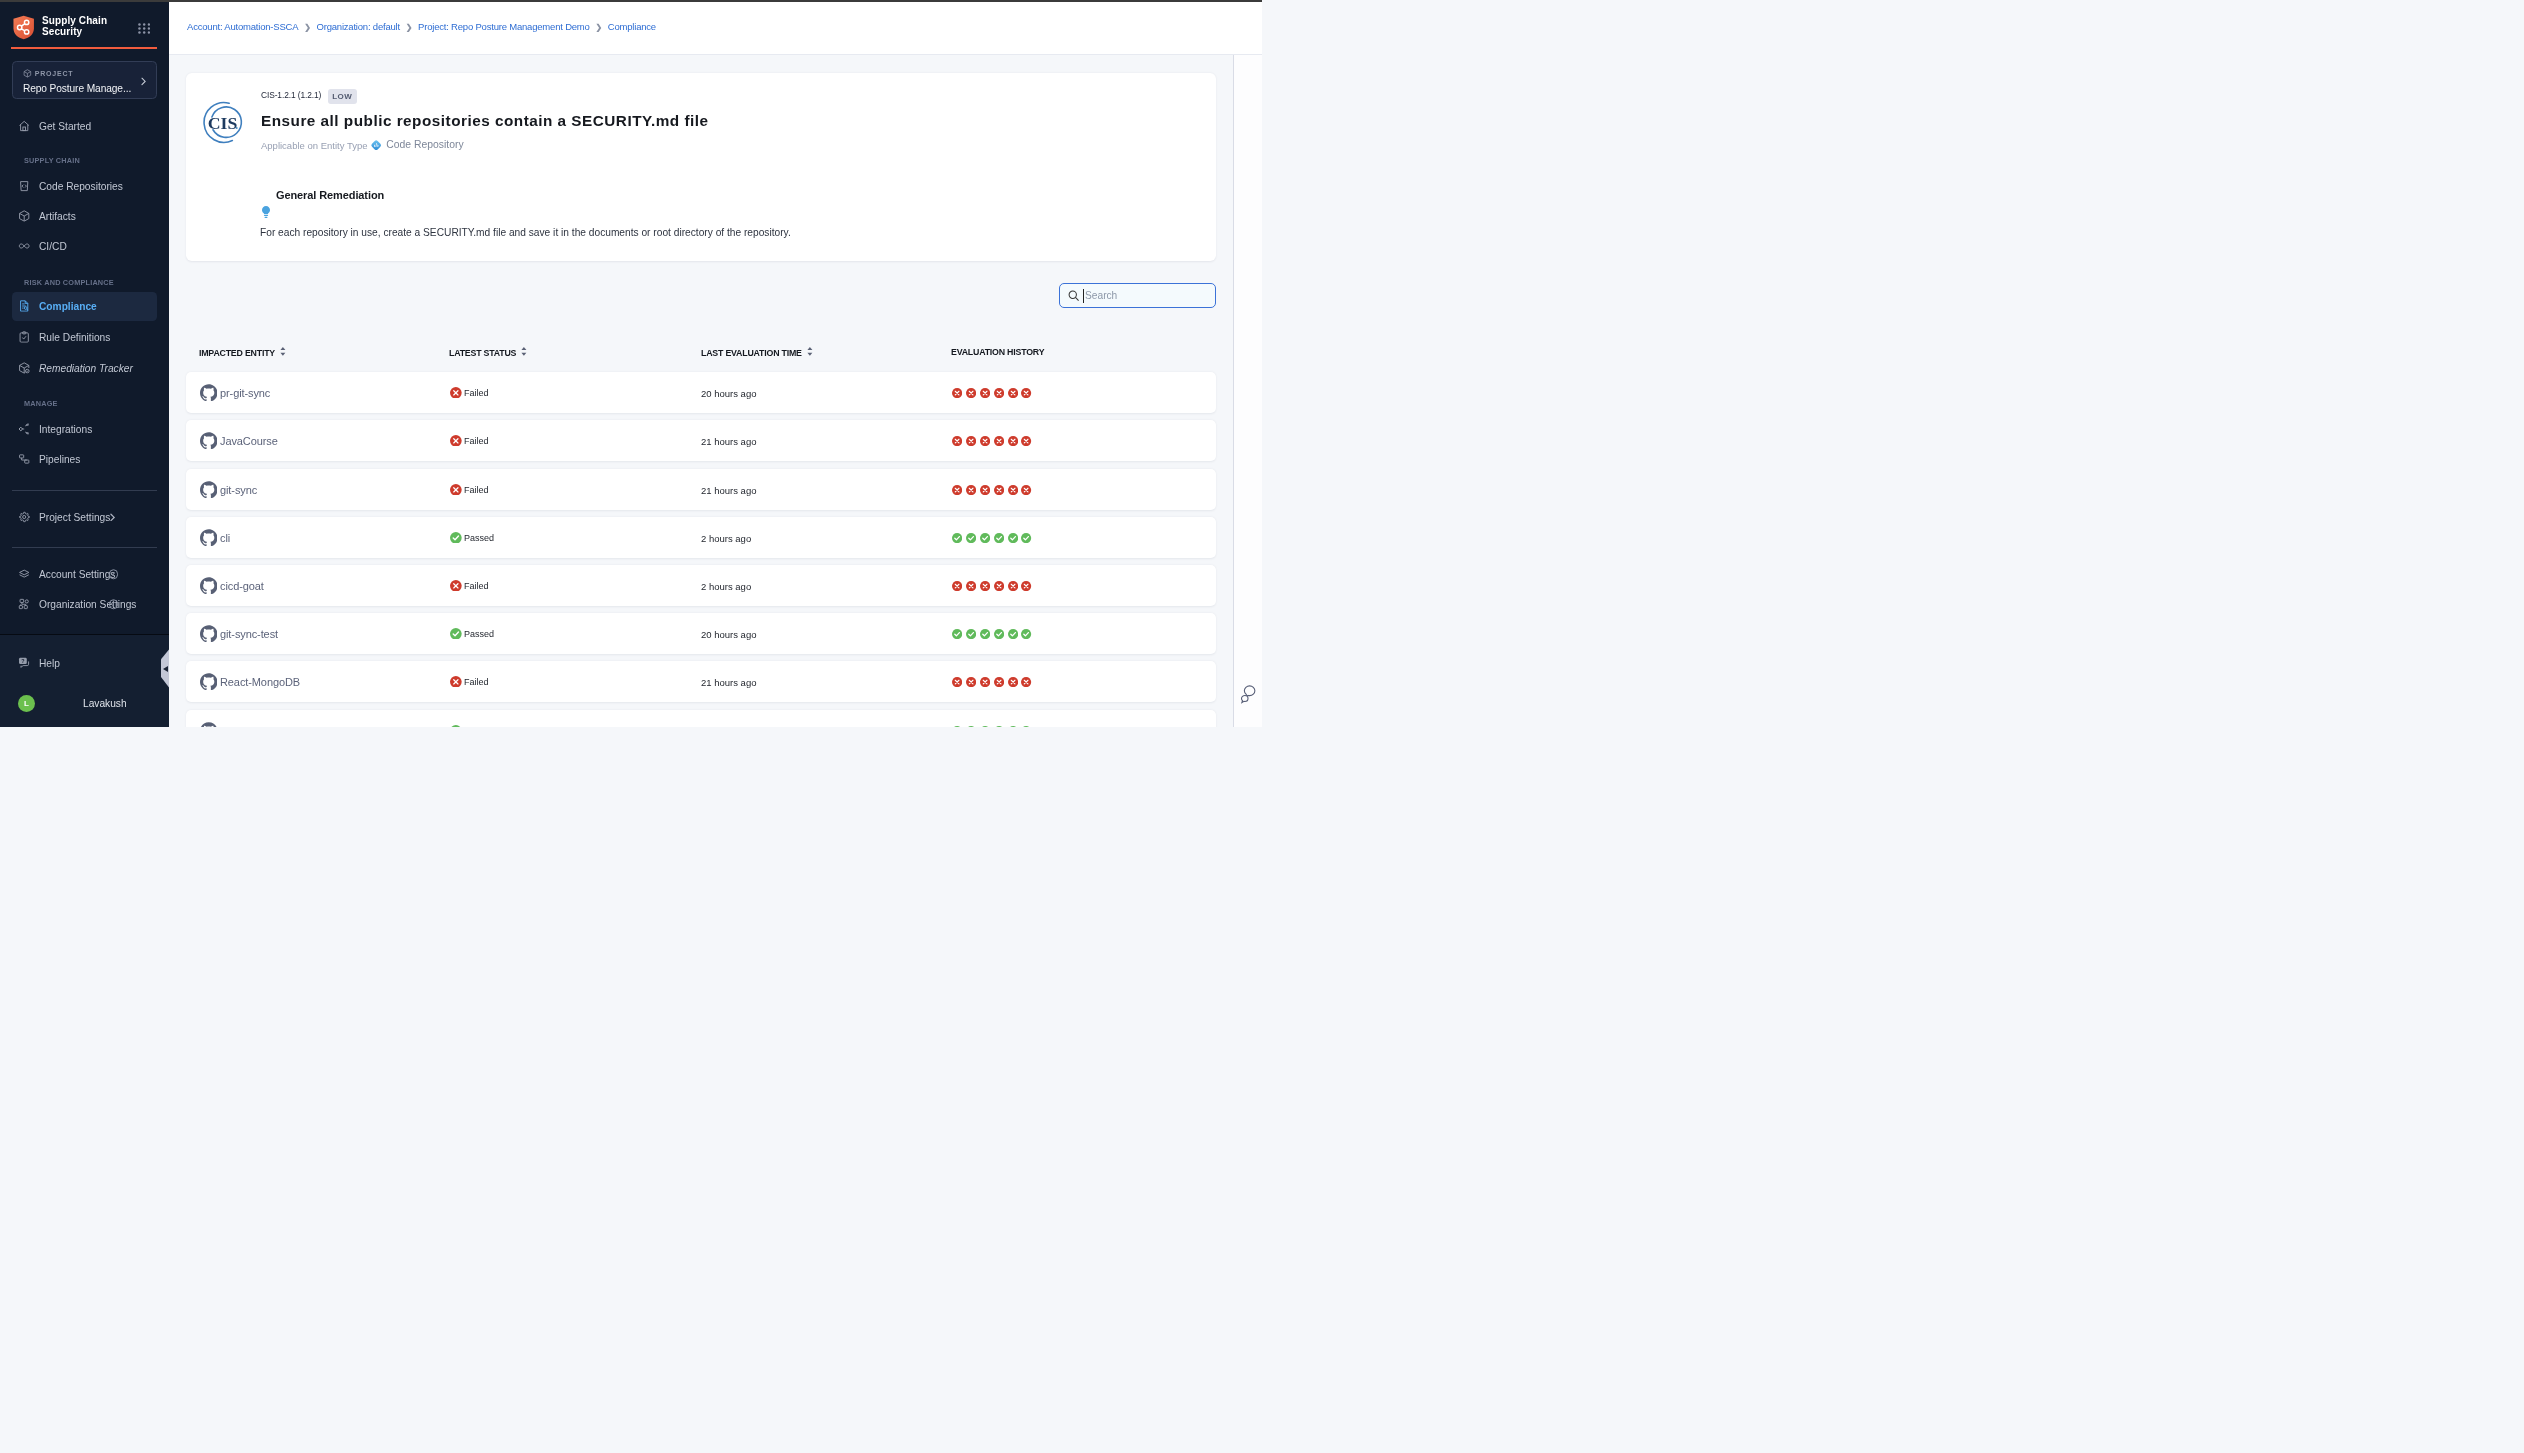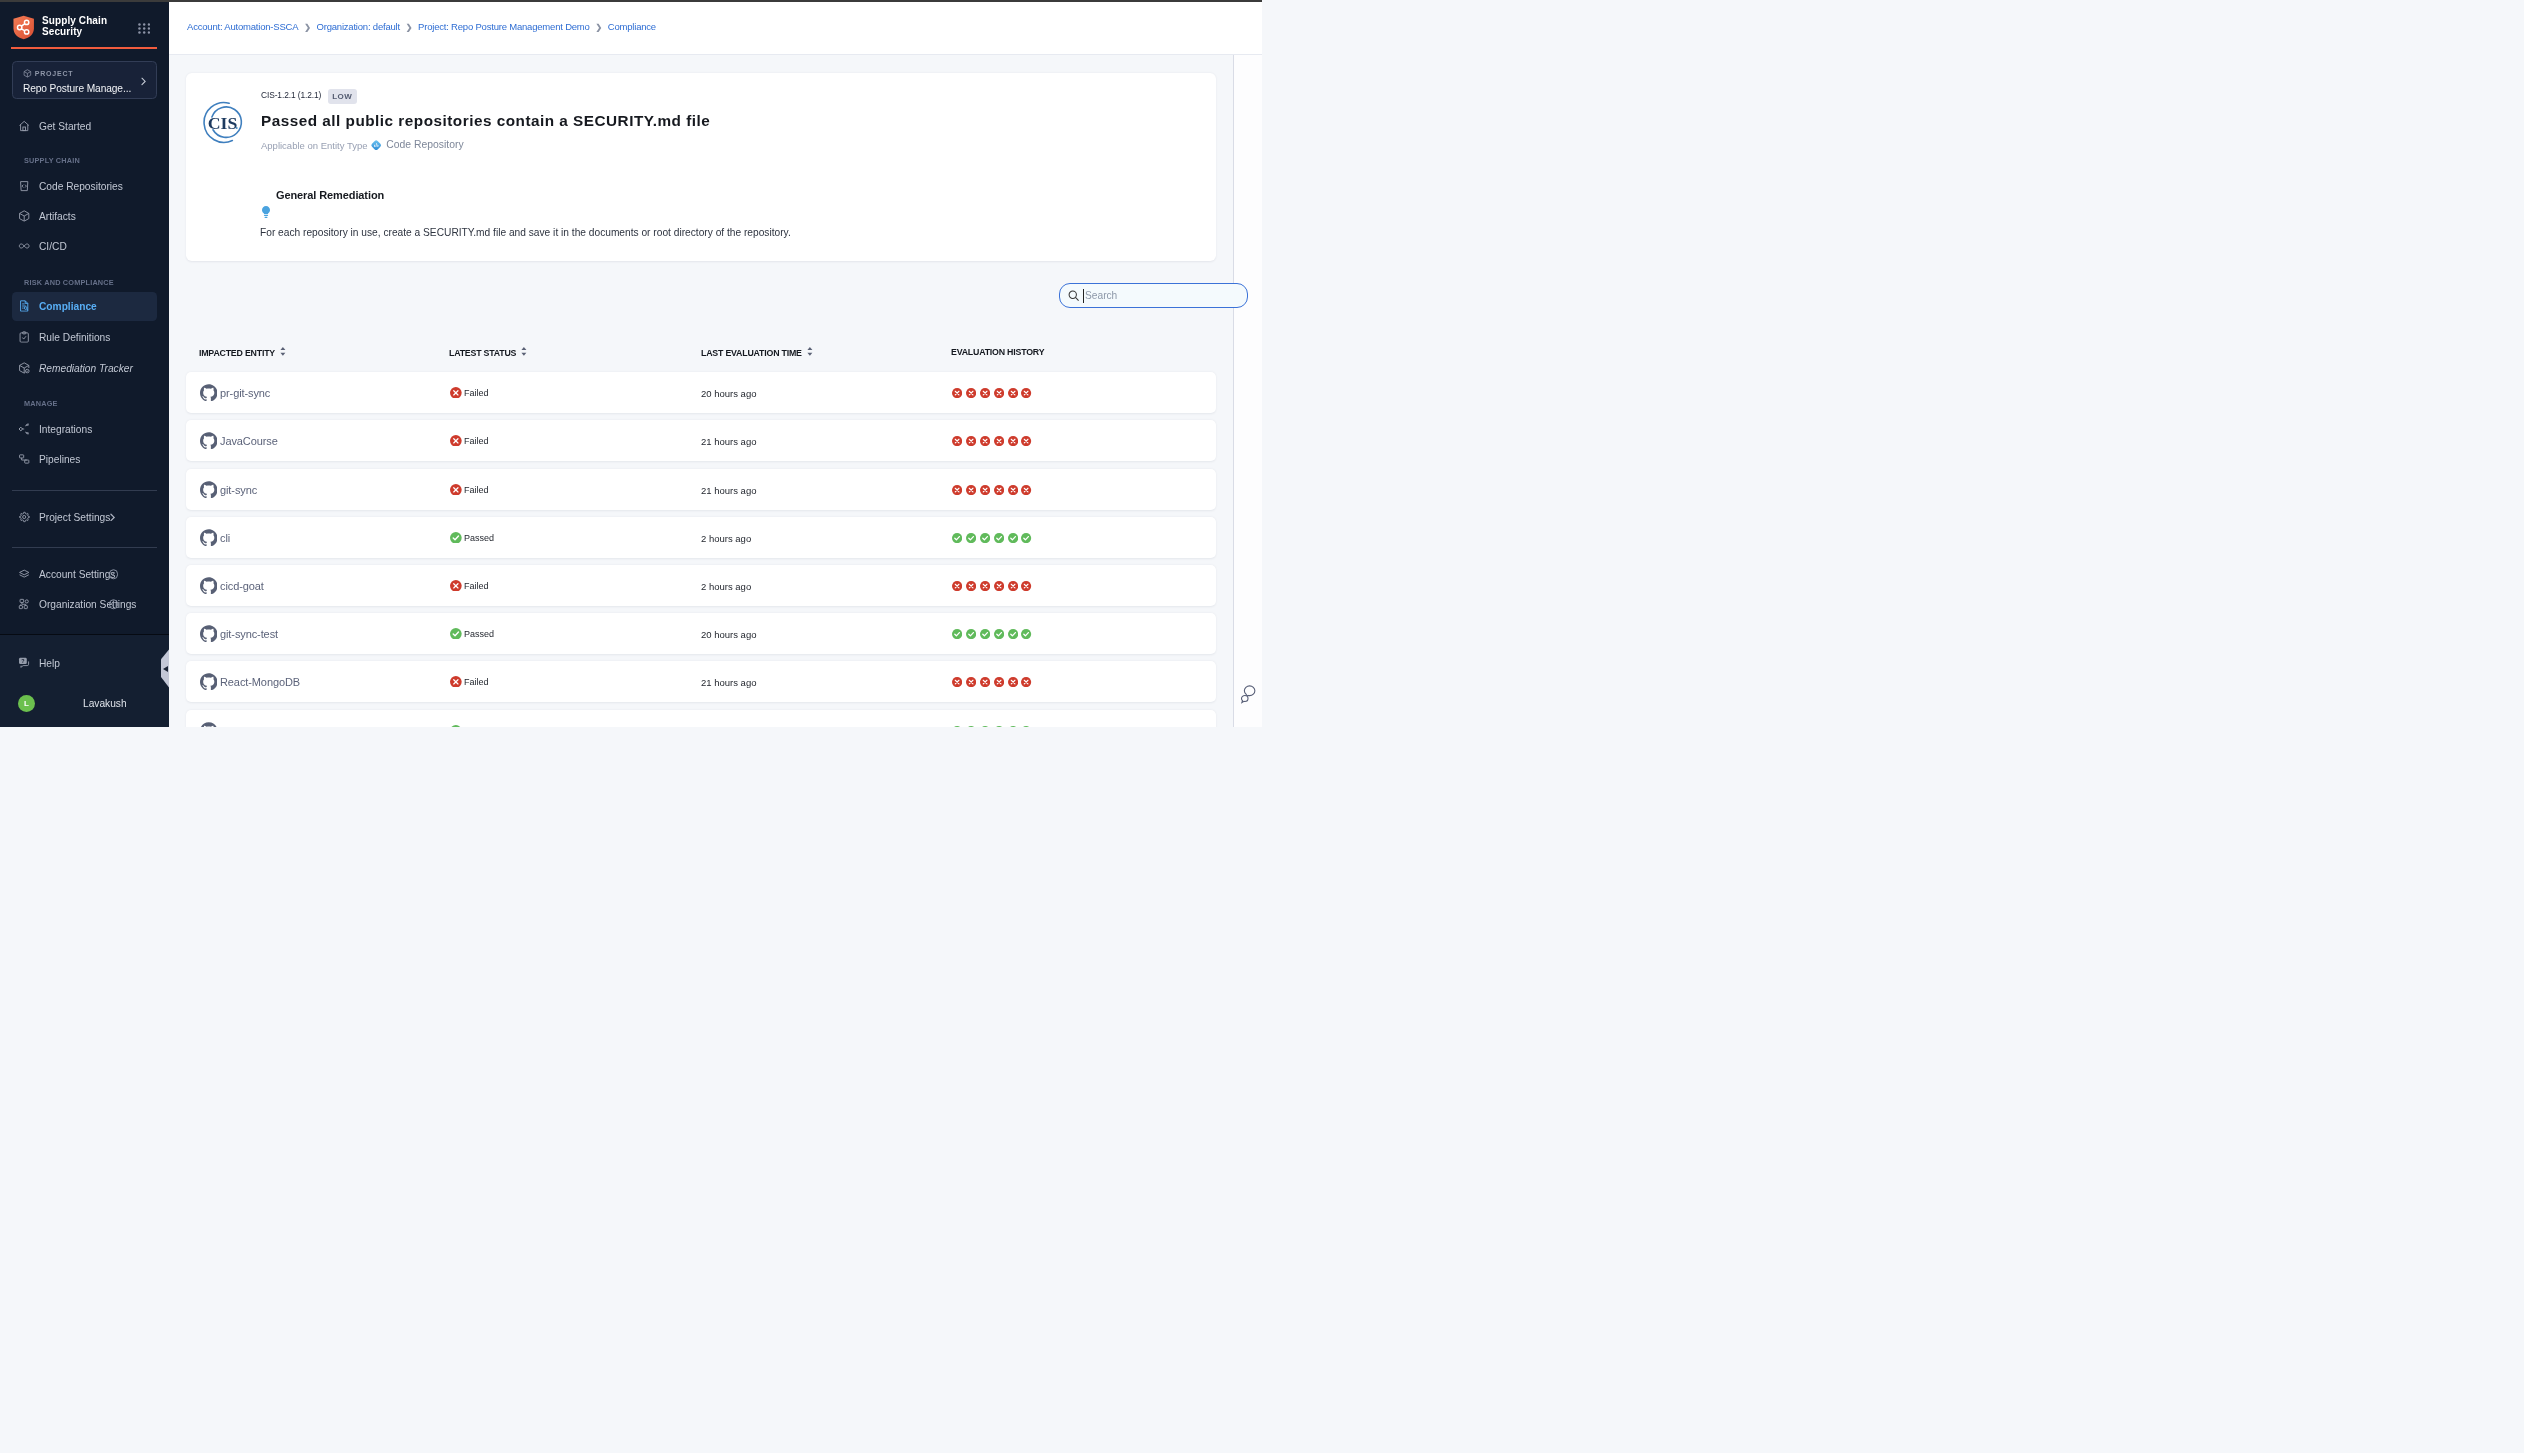--- a/index.html
+++ b/index.html
@@ -48,21 +48,21 @@
   .lowpill { position:absolute; left:142px; top:16px; width:28.5px; height:15.3px; background:#e1e3ec; border-radius:2.9px; color:#535b70; font-size:8px; font-weight:bold; letter-spacing:0.4px; text-align:center; line-height:15.3px; }
   .title { position:absolute; left:75px; top:39px; font-size:15.3px; font-weight:bold; color:#16191f; letter-spacing:0.5px; }
   .applic { position:absolute; left:75px; top:66px; font-size:9.5px; color:#98a0b3; }
   .applic .coderepo { color:#7e8799; font-size:10.4px;margin-top:16px; }
   .dmnd { display:inline-block; vertical-align:-2.9px; margin:0 3.7px 0 2.6px; }
   .desc { position:absolute; left:74px; top:80px; font-size:10.2px; color:#2e3440; line-height:16px; white-space:nowrap; letter-spacing:-0.04px; }
   .remhead { position:absolute; left:90px; top:116px; font-size:11px; letter-spacing:-0.1px; font-weight:bold; color:#16191f; }
   .bulb { position:absolute; left:76px; top:133px; }
   .rembody { position:absolute; left:74px; top:154px; font-size:10.2px; color:#2e3440; }
 
-  .search { position:absolute; left:890px; top:228px; width:189px; height:25px; background:#f4fafd; border:1.1px solid #3b72d8; border-radius:11px; }
+  .search { position:absolute; left:890px; top:228px; width:157px; height:25px; background:#f4fafd; border:1.1px solid #3b72d8; border-radius:5px; }
   .search .mag { position:absolute; left:8px; top:6.2px; }
   .search .caret { position:absolute; left:22.6px; top:5.1px; width:0.7px; height:14px; background:#222; }
   .search .ph { position:absolute; left:25px; top:5.8px; color:#8d98a9; font-size:10.2px; }
 
   .thead { position:absolute; top:292px; font-size:8.8px; font-weight:bold; color:#14181f; letter-spacing:-0.2px; }
   .sorticon { display:inline-block; margin-left:5.1px; vertical-align:0px; }
 
   .row { position:absolute; left:17px; width:1030px; height:41px; background:#fff; border-radius:5.1px; box-shadow:0 0.7px 2.2px rgba(20,30,60,.07); }
   .gh { position:absolute; left:13.5px; top:11.7px; }
   .rname { position:absolute; left:34px; top:50%; transform:translateY(-50%); font-size:11px; letter-spacing:-0.1px; color:#5c637a; }
@@ -270,21 +270,21 @@
     <svg class="cislogo" width="42" height="45" viewBox="0 0 58 62">
       <g fill="none" stroke-linecap="round">
         <path d="M 36.1 4.4 A 27.5 27.5 0 1 0 40.6 55.9" stroke="#3f7fbe" stroke-width="2.2"></path>
         <path d="M 12.3 23.3 A 21 21 0 1 1 13.8 41" stroke="#3f7fbe" stroke-width="2.2"></path>
       </g>
       <text x="27" y="39.5" text-anchor="middle" font-family="Liberation Serif, serif" font-size="24.5" font-weight="bold" fill="#1d3a5f">CIS</text>
       <circle cx="46.5" cy="38.5" r="1.4" fill="#4a90c4"></circle>
     </svg>
     <div class="ruleid">CIS-1.2.1 (1.2.1)</div>
     <div class="lowpill">LOW</div>
-    <div class="title">Passed all public repositories contain a SECURITY.md file</div>
+    <div class="title">Ensure all public repositories contain a SECURITY.md file</div>
     <div class="applic">Applicable on Entity Type<svg class="dmnd" width="12.4" height="12.4" viewBox="0 0 18 18" style="font-size:13px">
           <defs>
             <linearGradient id="dg" x1="0" y1="0" x2="1" y2="1">
               <stop offset="0" stop-color="#71c6f1"></stop>
               <stop offset="1" stop-color="#2b8ad6"></stop>
             </linearGradient>
           </defs>
           <rect x="3.2" y="3.2" width="11.6" height="11.6" rx="3" transform="rotate(45 9 9)" fill="url(#dg)"></rect>
           <text x="9" y="11.8" text-anchor="middle" font-size="7.5" fill="#fff" font-weight="bold">‹/›</text>
         </svg><span class="coderepo">Code Repository</span></div>

